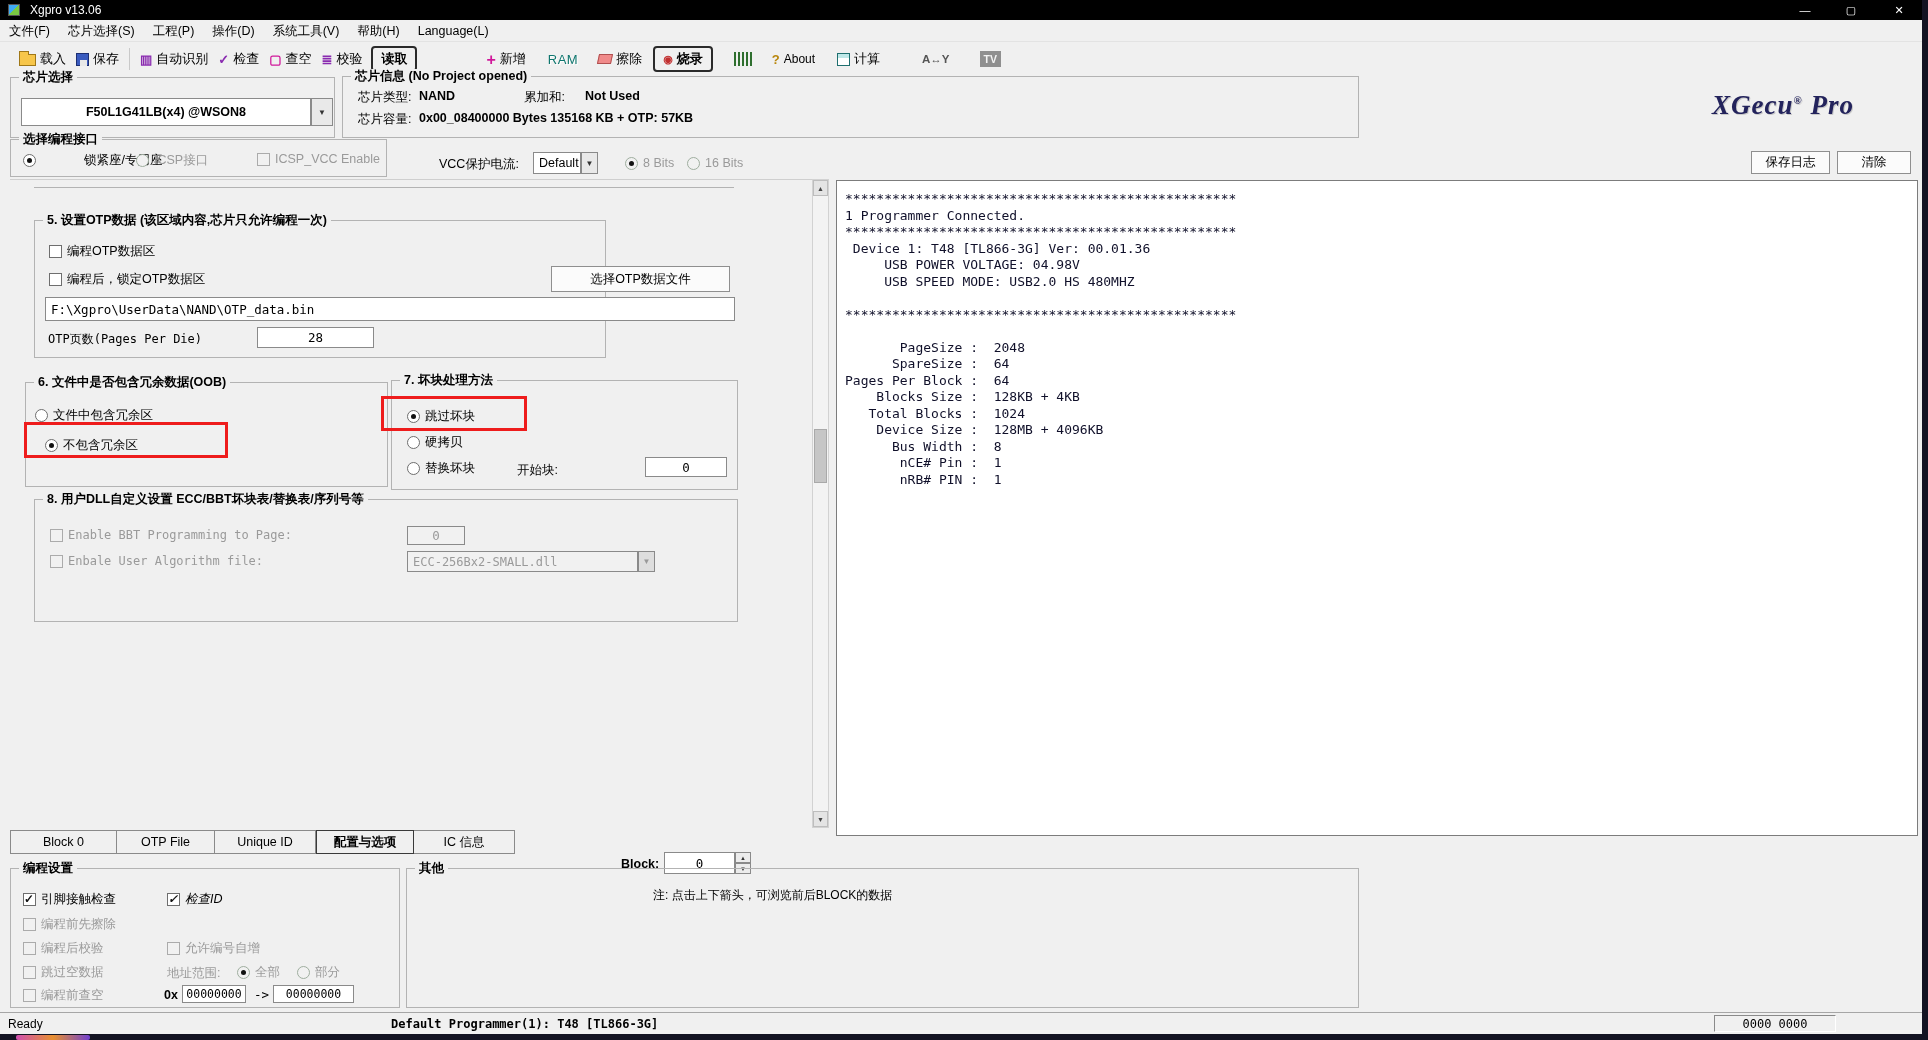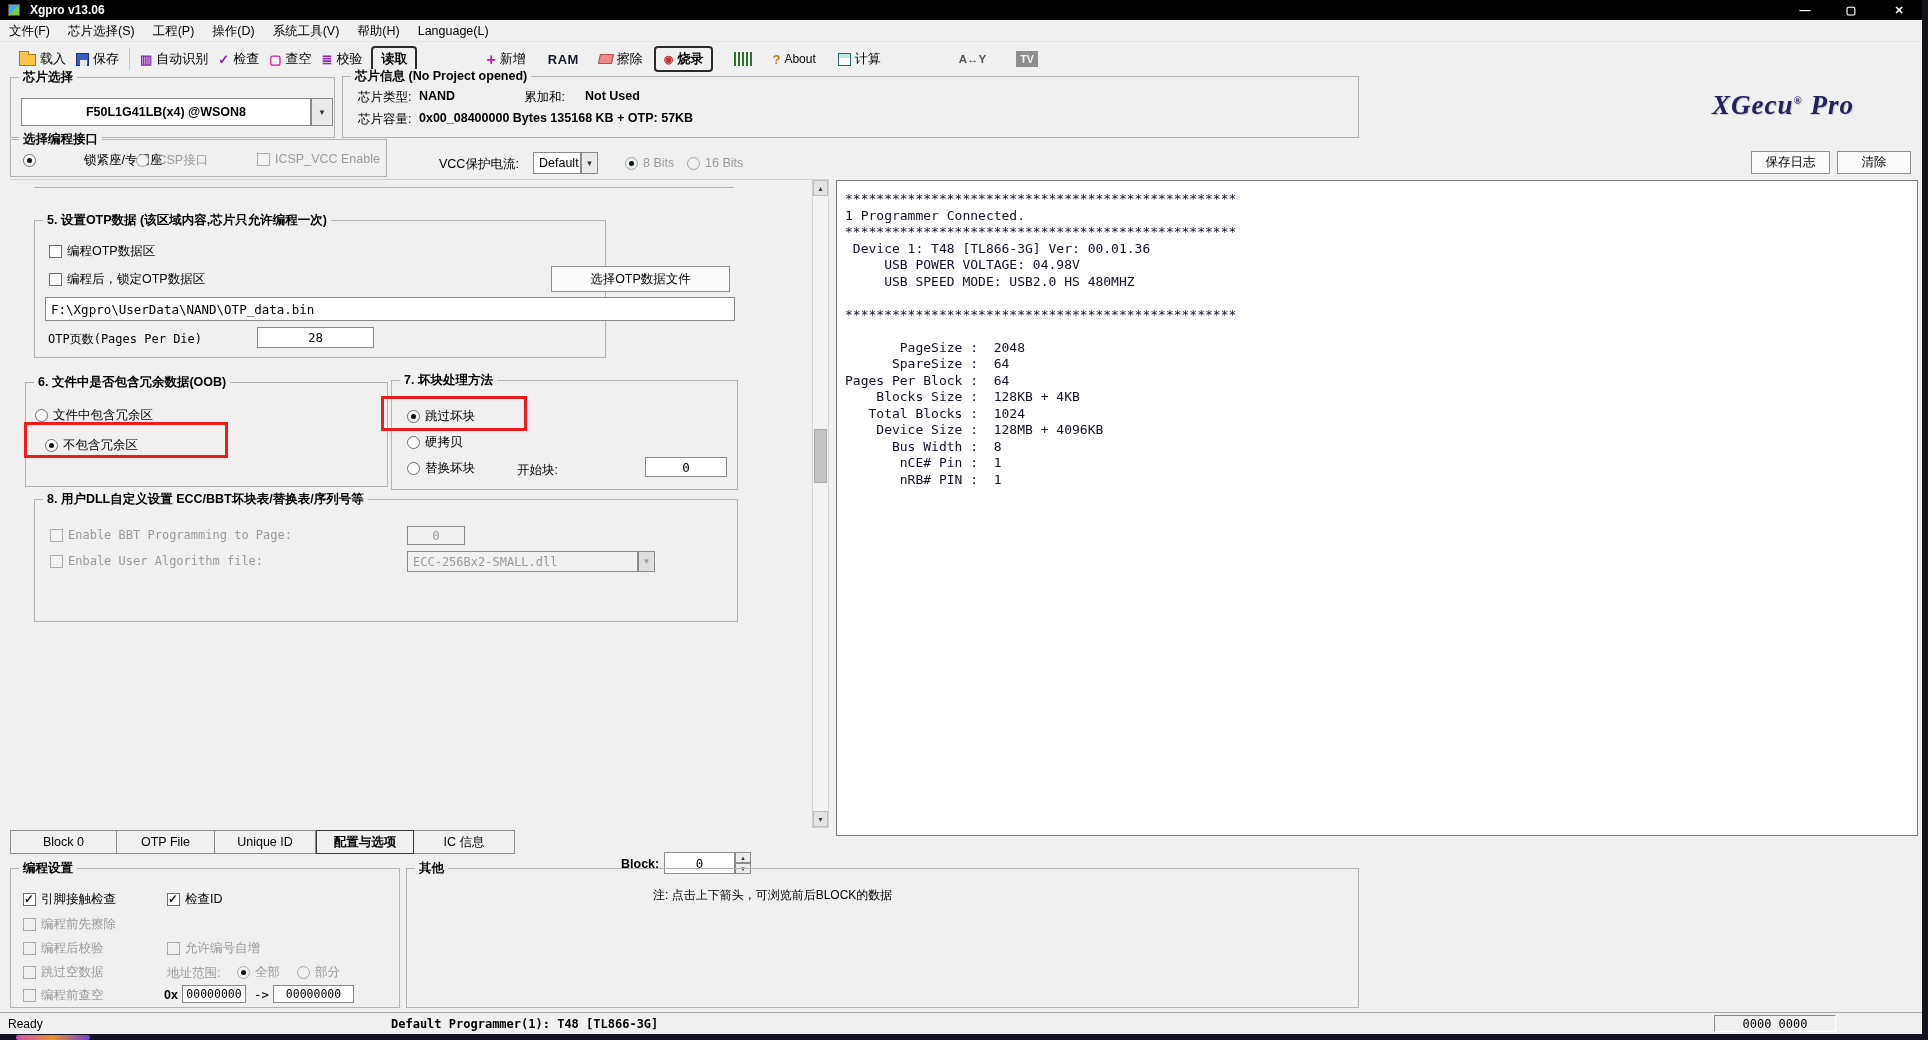--- a/index.html
+++ b/index.html
@@ -2,42 +2,42 @@
 <html><head>
 <meta charset="utf-8">
 <style>
   * { margin:0; padding:0; box-sizing:border-box; }
   html,body { width:1928px; height:1040px; }
   body { position:relative; overflow:hidden; background:#131322; font-family:"Liberation Sans",sans-serif; color:#000; font-size:13px; }
   .mono { font-family:"DejaVu Sans Mono","Liberation Mono",monospace; }
   .window { position:absolute; left:0; top:0; width:1922px; height:1034px; background:#f0f0f0; }
 
   
-  .titlebar { position:absolute; left:0; top:0; width:100%; height:20px; background:#000; color:#fff;font-weight:bold; }
+  .titlebar { position:absolute; left:0; top:0; width:100%; height:20px; background:#000; color:#fff; }
   .app-icon { position:absolute; left:8px; top:4px; width:12px; height:12px; background:linear-gradient(135deg,#3fa9f5 0 50%,#7ac943 50% 100%); border:1px solid #555; }
   .title-text { position:absolute; left:30px; top:3px; font-size:12px; }
   .win-btn { position:absolute; top:0; width:30px; height:20px; text-align:center; line-height:20px; font-size:11px; color:#fff; cursor:default; }
 
   
   .menubar { position:absolute; left:0; top:20px; width:100%; height:22px; display:flex; align-items:center; border-bottom:1px solid #e3e3e3; }
   .menu-item { padding:0 9px; font-size:12.5px; line-height:22px; }
 
   
   .toolbar { position:absolute; left:0; top:42px; width:100%; height:34px; display:flex; align-items:center; padding-left:14px; }
   .tb-item { display:flex; align-items:center; gap:4px; font-size:13px; padding:2px 5px; white-space:nowrap; }
   .tb-sep { width:1px; height:22px; background:#c9c9c9; margin:0 5px; }
   .tb-boxed { border:2px solid #2a2a2a; border-radius:4px; font-weight:bold; padding:2px 8px; }
   .ic-folder { width:17px; height:12px; background:#f7c64a; border:1px solid #a07818; position:relative; margin-top:2px; }
   .ic-folder::before { content:""; position:absolute; left:-1px; top:-4px; width:8px; height:3px; background:#f7c64a; border:1px solid #a07818; border-bottom:none; }
   .ic-floppy { width:13px; height:13px; background:#3a5bbf; border:1px solid #1d2f73; position:relative; }
   .ic-floppy::before { content:""; position:absolute; left:3px; top:6px; width:7px; height:6px; background:#e8e8e8; }
   .ic-glyph { font-size:13px; font-weight:bold; line-height:13px; }
   .purple { color:#8a2bb0; }
   .magenta { color:#d0189a; }
-  .ram-text { color:#0f172a; font-weight:bold; letter-spacing:.5px; text-shadow:1px 1px 0 #fff; }
+  .ram-text { color:#0f766e; font-weight:normal; letter-spacing:.5px; text-shadow:1px 1px 0 #fff; }
   .ic-erase { width:14px; height:10px; background:#f08a8a; border:1px solid #b05050; transform:skewX(-12deg); }
   .ic-barcode { width:18px; height:14px; background:repeating-linear-gradient(90deg,#2f6f2f 0 2px,transparent 2px 4px); }
   .ic-calc { width:13px; height:13px; border:1px solid #1f6f6f; background:linear-gradient(#bfe8e8 0 4px,#fff 4px); }
   .ic-q { color:#b8860b; font-weight:bold; font-size:13px; }
   .aby { color:#555; font-weight:bold; font-size:11.5px; }
   .tv-box { background:#8f8f8f; color:#f2f2f2; font-size:10.5px; font-weight:bold; padding:2px 4px; }
 
   
   .group { position:absolute; border:1px solid #b3b3b3; }
   .legend { position:absolute; top:-8px; left:8px; background:#f0f0f0; padding:0 4px; font-size:12.5px; font-weight:bold; line-height:15px; white-space:nowrap; }
@@ -158,21 +158,21 @@
       <span class="ic-barcode"></span>
     </div>
     <div class="tb-item" style="margin-left:10px;">
       <span class="ic-q">?</span>
       <span style="font-size:12px;">About</span>
     </div>
     <div class="tb-item" style="margin-left:12px;">
       <span class="ic-calc"></span>
       <span>计算</span>
     </div>
-    <div class="tb-item" style="margin-left:68px;">
+    <div class="tb-item" style="margin-left:32px;">
       <span class="aby">A↔Y</span>
     </div>
     <div class="tb-item" style="margin-left:20px;">
       <span class="tv-box">TV</span>
     </div>
   </div>
 
   <div class="group" style="left:10px;top:77px;width:325px;height:61px;">
     <span class="legend">芯片选择</span>
     <div class="field center" style="left:10px;top:20px;width:290px;height:28px;font-weight:bold;">
@@ -363,21 +363,21 @@
     <span>▲</span>
     <span>▼</span>
   </div>
 
   <div class="group" style="left:10px;top:868px;width:390px;height:140px;">
     <span class="legend">编程设置</span>
     <div class="ctl-row" style="left:12px;top:22px;">
       <span class="cb checked"></span>
       <span>引脚接触检查</span>
     </div>
-    <div class="ctl-row" style="left:156px;top:22px;">
+    <div class="ctl-row" style="left:156px;top:22px;font-style:italic;">
       <span class="cb checked"></span>
       <span>检查ID</span>
     </div>
     <div class="ctl-row gray" style="left:12px;top:47px;">
       <span class="cb off"></span>
       <span>编程前先擦除</span>
     </div>
     <div class="ctl-row gray" style="left:12px;top:71px;">
       <span class="cb off"></span>
       <span>编程后校验</span>

